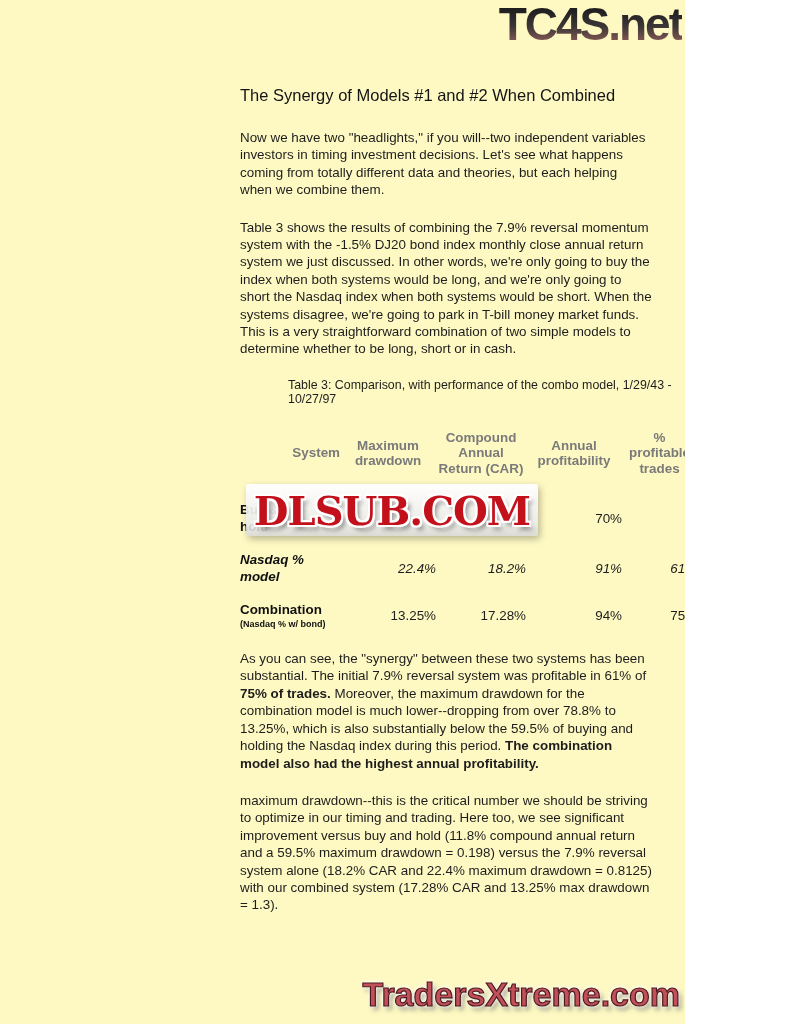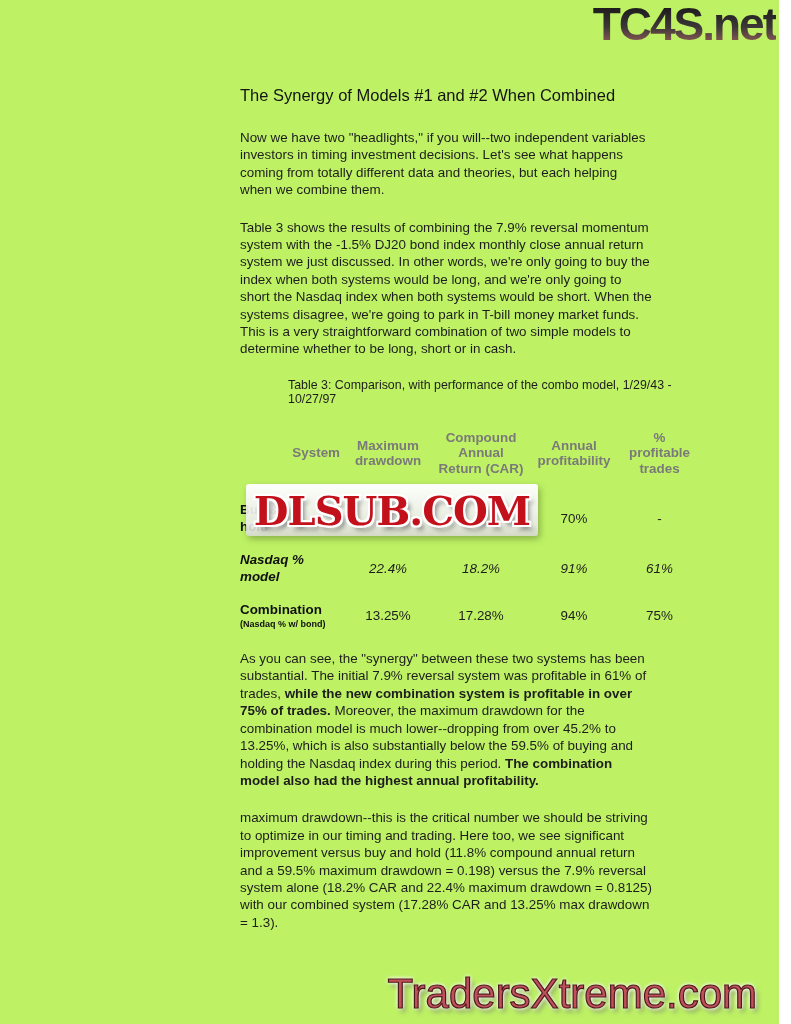--- a/index.html
+++ b/index.html
@@ -1,16 +1,16 @@
 <!DOCTYPE html>
 <html><head>
 <meta charset="utf-8">
 <style>
   html,body{margin:0;padding:0;background:#fff;}
-  .page{position:relative;width:779px;height:1024px;background:#bef264;overflow:hidden;
+  .page{position:relative;width:685px;height:1024px;background:#fef9c3;overflow:hidden;
         font-family:"Liberation Sans",sans-serif;}
 
   
   .top-logo{position:absolute;top:-2px;right:3px;font-size:46px;line-height:52px;
         font-weight:bold;letter-spacing:-2px;
         background:linear-gradient(180deg,#141414 8%,#3c3637 55%,#96615a 92%);
         -webkit-background-clip:text;background-clip:text;color:transparent;}
 
   
   .content{position:absolute;left:240px;top:85px;width:492px;color:#1d1d1d;}
@@ -29,36 +29,36 @@
          font-size:13.4px;line-height:15.5px;}
   .th{text-align:center;}
   .th.first{text-align:right;}
   .trow{margin-bottom:8px;}
   .trow.r0{min-height:44px;}
   .trow.r1{min-height:40px;font-style:italic;}
   .trow.r2{min-height:38px;margin-bottom:8px;}
   .syscell{color:#101010;}
   .syslabel{font-weight:bold;font-size:13.4px;line-height:17.2px;white-space:nowrap;}
   .sysnote{font-weight:bold;font-size:9px;line-height:10px;white-space:nowrap;}
-  .td{text-align:center;font-size:13.4px;color:#1d1d1d;}
+  .td{text-align:right;font-size:13.4px;color:#1d1d1d;}
 
   
   .watermark{position:absolute;left:246px;top:484px;width:292px;height:52px;
         display:flex;align-items:center;justify-content:center;
         font-family:"DejaVu Serif",serif;font-weight:bold;font-size:40px;letter-spacing:-1px;
         color:#c3111c;
         background:linear-gradient(180deg,rgba(255,255,255,0.97) 0%,rgba(233,233,233,0.9) 80%,rgba(214,214,214,0.85) 100%);
         border-radius:3px;box-shadow:2px 3px 7px rgba(0,0,0,0.28);
         text-shadow:-2px -2px 0 #fff,2px -2px 0 #fff,-2px 2px 0 #fff,2px 2px 0 #fff,
                     -2px 0 0 #fff,2px 0 0 #fff,0 -2px 0 #fff,0 2px 0 #fff,
                     4px 5px 4px rgba(80,80,80,0.55);}
 
   
-  .bottom-logo{position:absolute;top:974px;right:22px;font-size:42px;line-height:40px;
-        font-weight:normal;color:#c25059;-webkit-text-stroke:1.2px #4a191d;
+  .bottom-logo{position:absolute;top:974px;right:5px;font-size:34px;line-height:40px;
+        font-weight:bold;color:#c25059;-webkit-text-stroke:1.2px #4a191d;
         text-shadow:0 0 4px #ffffff,0 0 4px #ffffff,3px 4px 5px rgba(110,110,110,0.7);}
 </style>
 </head>
 <body>
 
 <div class="page">
 
   <div class="top-logo">TC4S.net</div>
 
   <div class="content">
@@ -124,23 +124,22 @@
             <div class="td">17.28%</div>
             <div class="td">94%</div>
             <div class="td">75%</div>
           </div>
         </div>
     </div>
 
     <div class="para">
         <span class="line"><span>As you can see, the "synergy" between these two systems has been</span></span>
         <span class="line"><span>substantial. The initial 7.9% reversal system was profitable in 61% of</span></span>
-        <span class="line"><span>trades, </span><b>while the new combination system is profitable in over</b></span>
         <span class="line"><b>75% of trades.</b><span> Moreover, the maximum drawdown for the</span></span>
-        <span class="line"><span>combination model is much lower--dropping from over 45.2% to</span></span>
+        <span class="line"><span>combination model is much lower--dropping from over 78.8% to</span></span>
         <span class="line"><span>13.25%, which is also substantially below the 59.5% of buying and</span></span>
         <span class="line"><span>holding the Nasdaq index during this period. </span><b>The combination</b></span>
         <span class="line"><b>model also had the highest annual profitability.</b></span>
       </div>
     <div class="para">
         <span class="line"><span>maximum drawdown--this is the critical number we should be striving</span></span>
         <span class="line"><span>to optimize in our timing and trading. Here too, we see significant</span></span>
         <span class="line"><span>improvement versus buy and hold (11.8% compound annual return</span></span>
         <span class="line"><span>and a 59.5% maximum drawdown = 0.198) versus the 7.9% reversal</span></span>
         <span class="line"><span>system alone (18.2% CAR and 22.4% maximum drawdown = 0.8125)</span></span>

